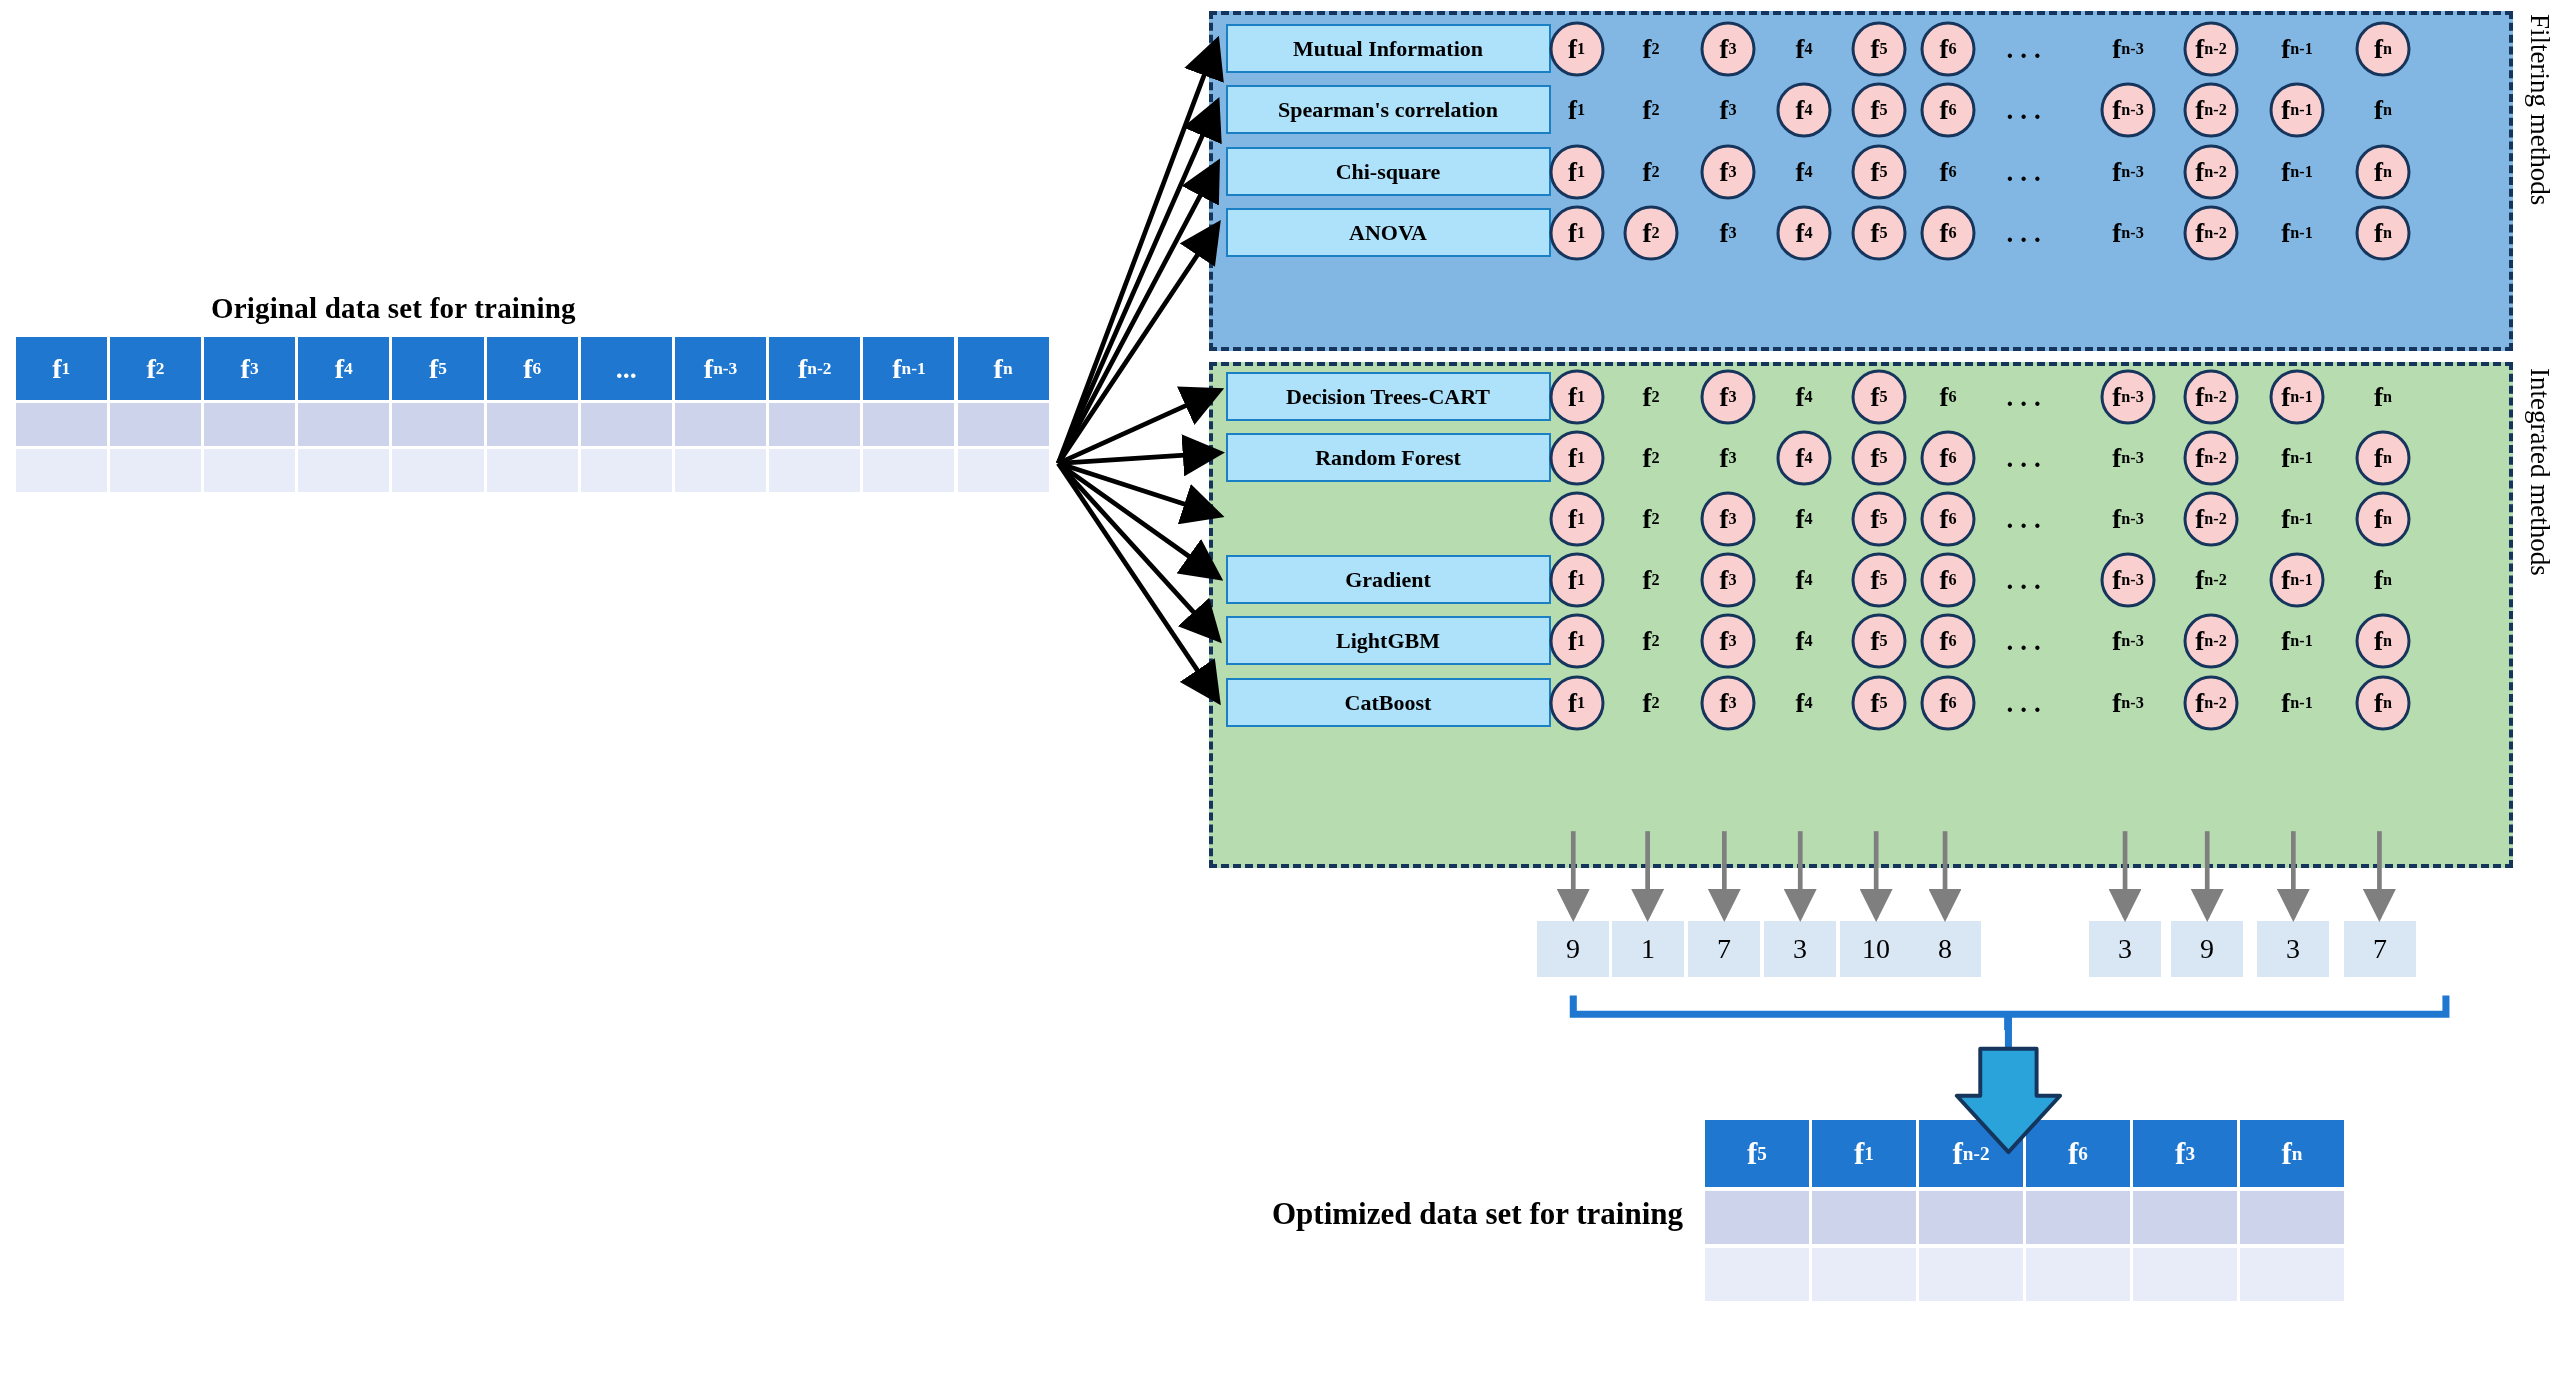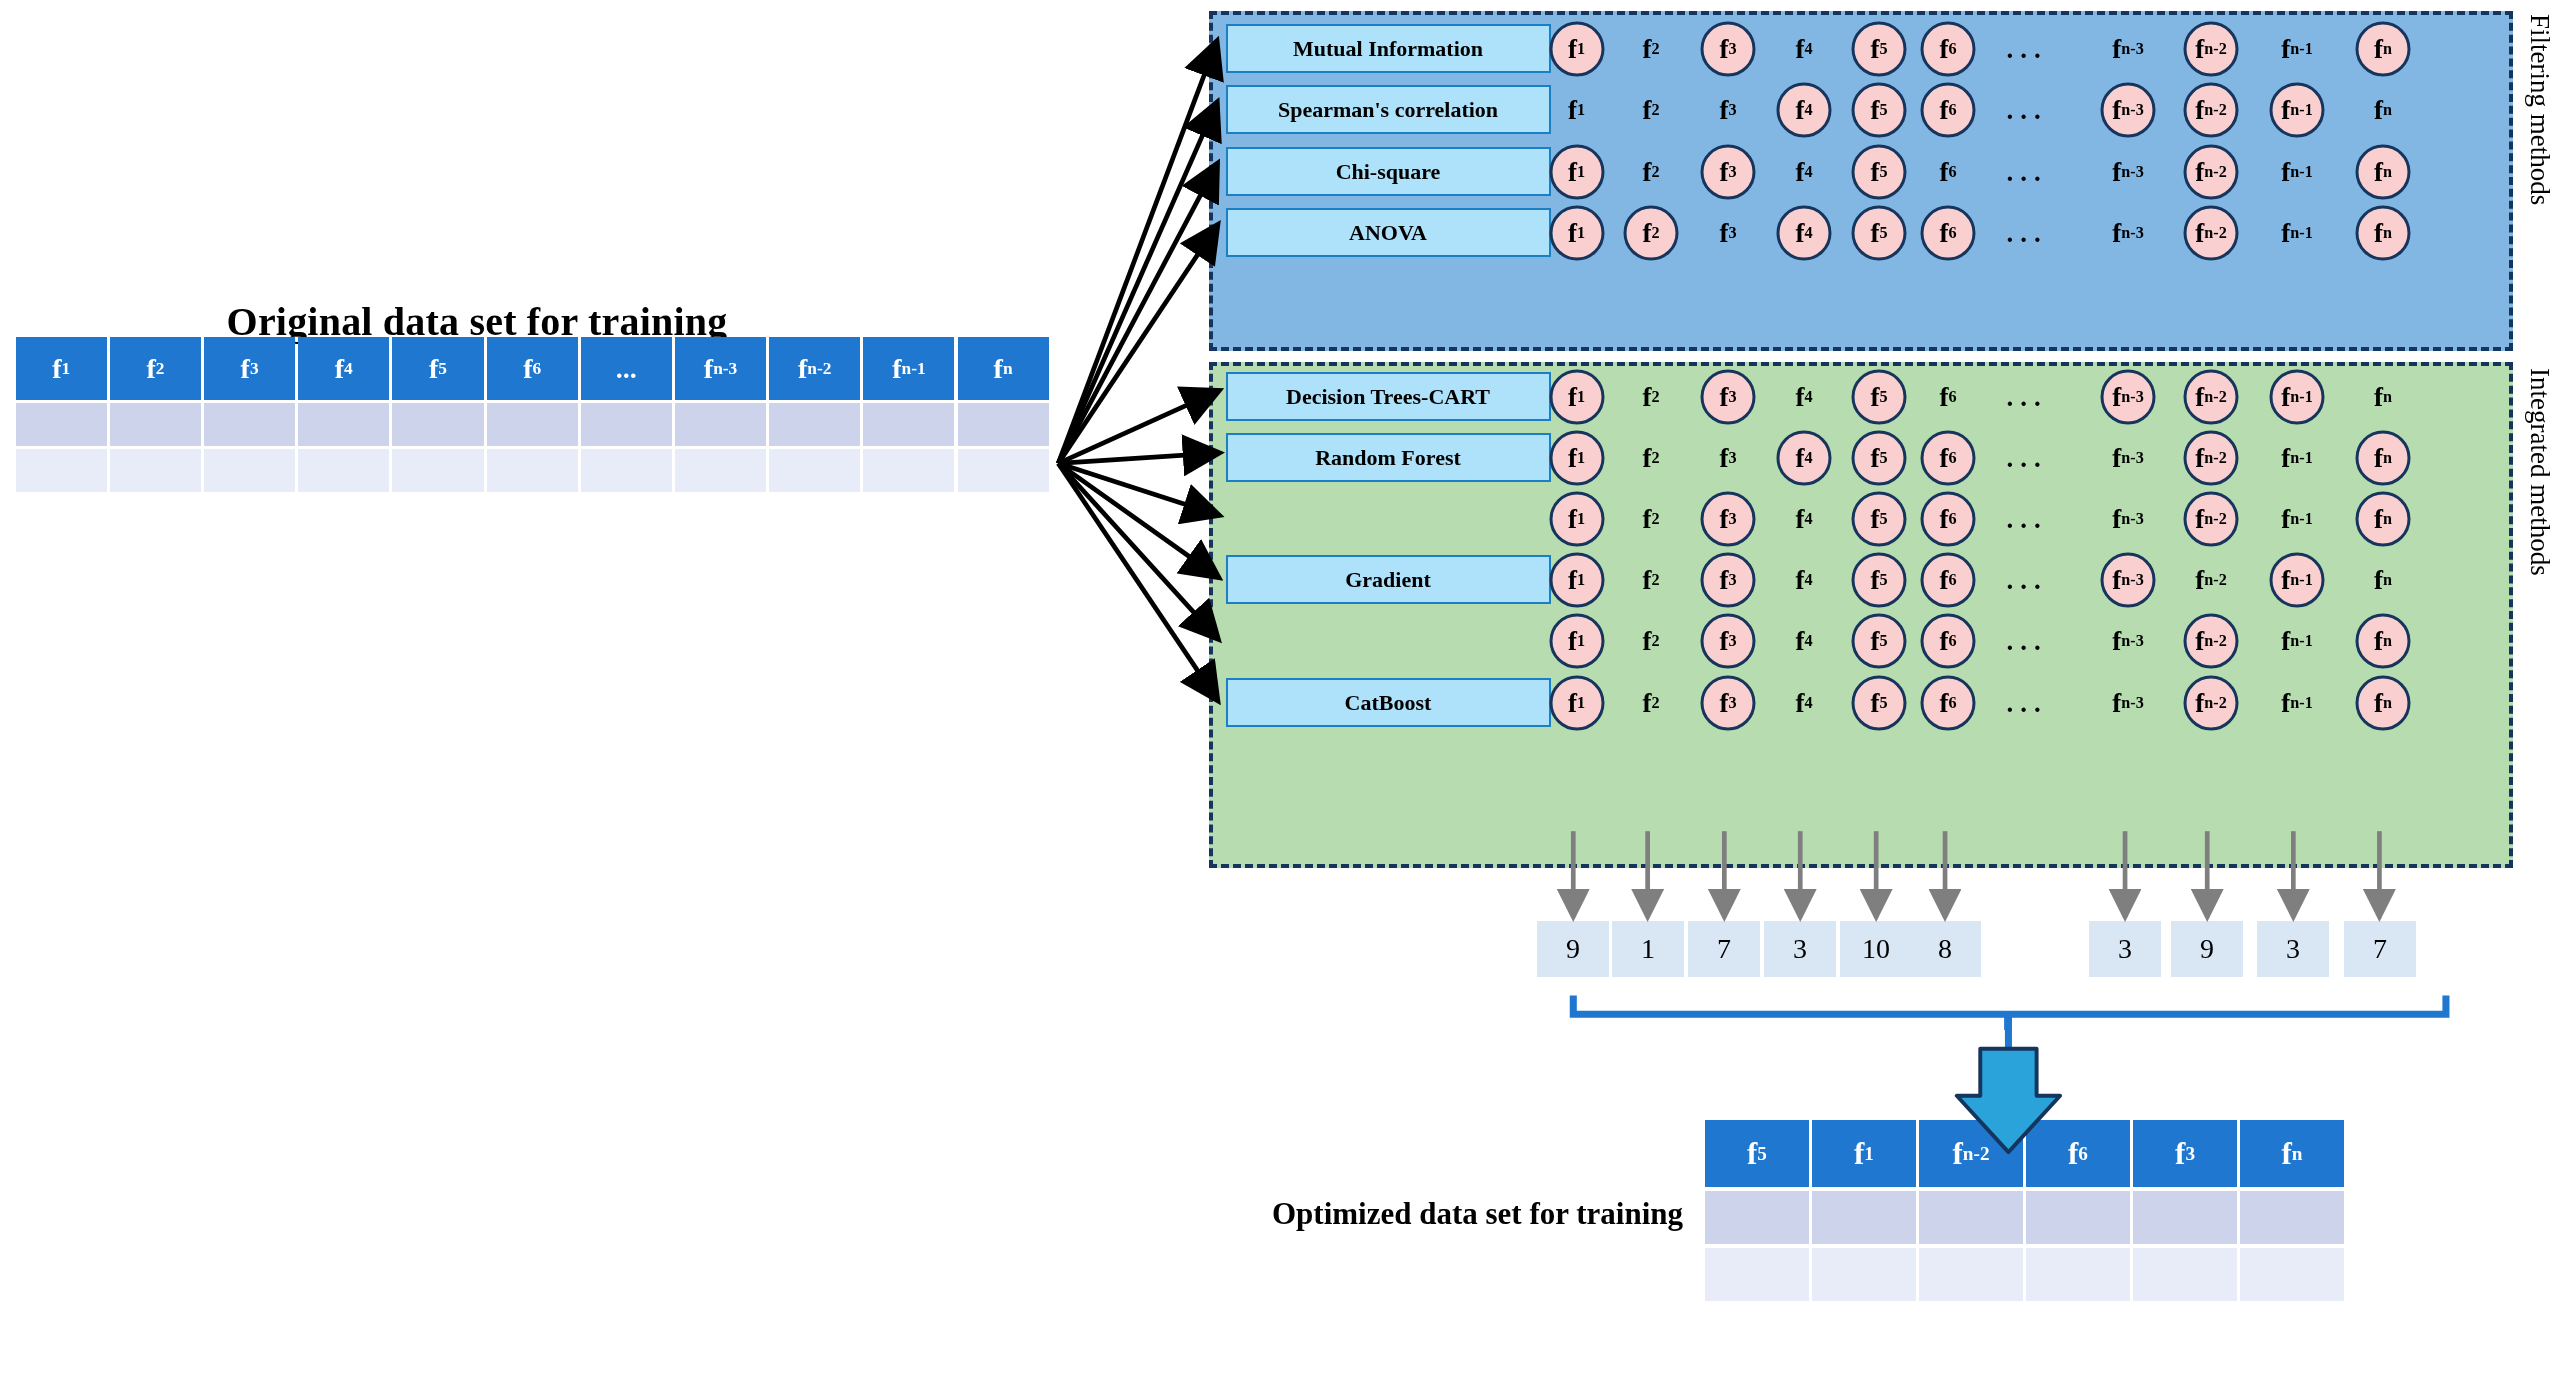--- a/index.html
+++ b/index.html
@@ -2,22 +2,22 @@
 <html style="font-size:12.5px"><head>
 <meta charset="utf-8">
 <style>
   html,body{margin:0;padding:0;background:#ffffff;}
   body{width:2576px;height:1390px;position:relative;overflow:hidden;
        font-family:"Liberation Serif","DejaVu Serif",serif;}
   .stage{position:absolute;left:0;top:0;width:2576px;height:1390px;}
   svg.overlay{position:absolute;left:0;top:0;width:2576px;height:1390px;pointer-events:none;}
 
   
-  #orig-title{position:absolute;left:211px;top:298px;width:532px;text-align:center;
-    font-size:40px;font-weight:bold;color:#000;letter-spacing:0.2px;}
+  #orig-title{position:absolute;left:211px;top:292px;width:532px;text-align:left;
+    font-size:29px;font-weight:bold;color:#000;letter-spacing:0.2px;}
   #orig-table{position:absolute;left:15.7px;top:337px;width:1033px;}
   .row{display:flex;}
   .row.head{height:63px;}
   .row.body{height:43px;margin-top:3.1px;}
   .cell{flex:1 1 0;margin-right:3.1px;display:flex;align-items:center;justify-content:center;}
   .cell:last-child{margin-right:0;}
   .row.head .cell{background:#1f77d0;color:#fff;font-size:28px;font-weight:bold;}
   .row.body.b1 .cell{background:#ccd3ea;}
   .row.body.b2 .cell{background:#e8ecf8;}
   .sub{font-size:.62em;vertical-align:-0.38em;font-weight:bold;}
@@ -236,20 +236,21 @@
           <div class="fitem sel" style="left: 322px;">f<span class="sub">5</span></div>
           <div class="fitem sel" style="left: 391px;">f<span class="sub">6</span></div>
           <div class="fitem sel" style="left: 571px;">f<span class="sub">n-3</span></div>
           <div class="fitem" style="left: 654px;">f<span class="sub">n-2</span></div>
           <div class="fitem sel" style="left: 740px;">f<span class="sub">n-1</span></div>
           <div class="fitem" style="left: 826px;">f<span class="sub">n</span></div>
           <div class="dots" style="left: 470px;">...</div>
         </div>
       </div>
       <div class="method-row" style="top: 250px;">
+        <div class="mlabel">LightGBM</div>
         <div class="frow">
           <div class="fitem sel" style="left: 19.6px;">f<span class="sub">1</span></div>
           <div class="fitem" style="left: 94px;">f<span class="sub">2</span></div>
           <div class="fitem sel" style="left: 171px;">f<span class="sub">3</span></div>
           <div class="fitem" style="left: 247px;">f<span class="sub">4</span></div>
           <div class="fitem sel" style="left: 322px;">f<span class="sub">5</span></div>
           <div class="fitem sel" style="left: 391px;">f<span class="sub">6</span></div>
           <div class="fitem" style="left: 571px;">f<span class="sub">n-3</span></div>
           <div class="fitem sel" style="left: 654px;">f<span class="sub">n-2</span></div>
           <div class="fitem" style="left: 740px;">f<span class="sub">n-1</span></div>

